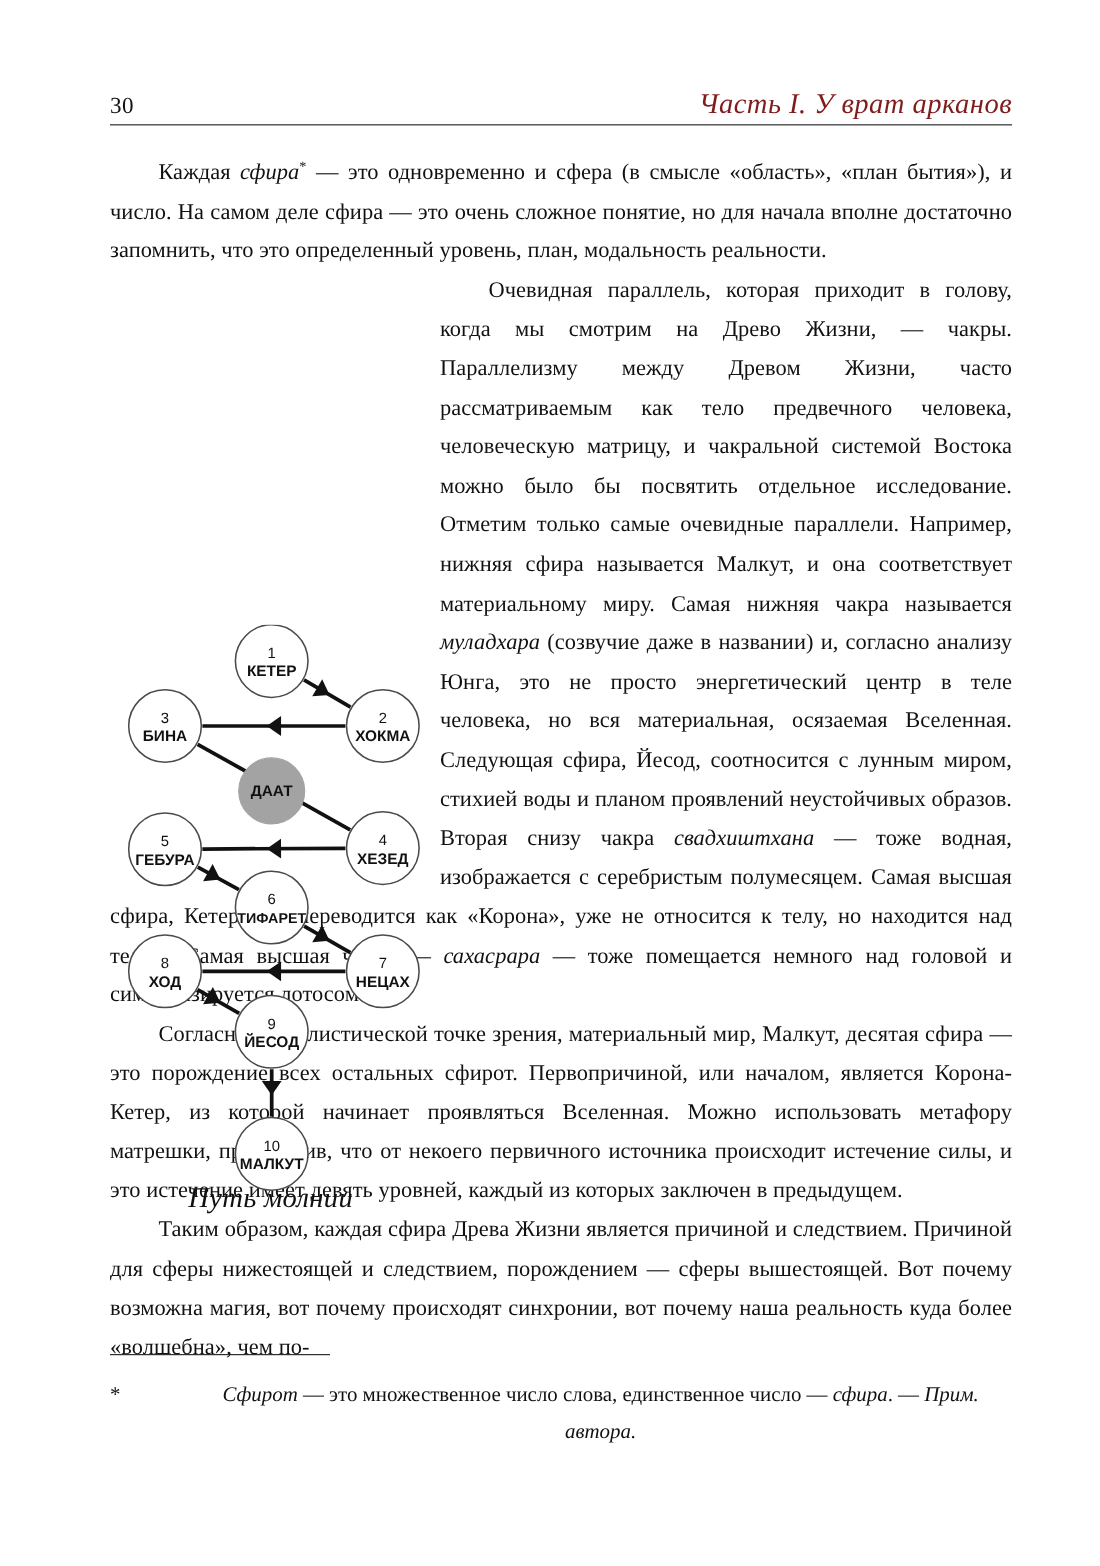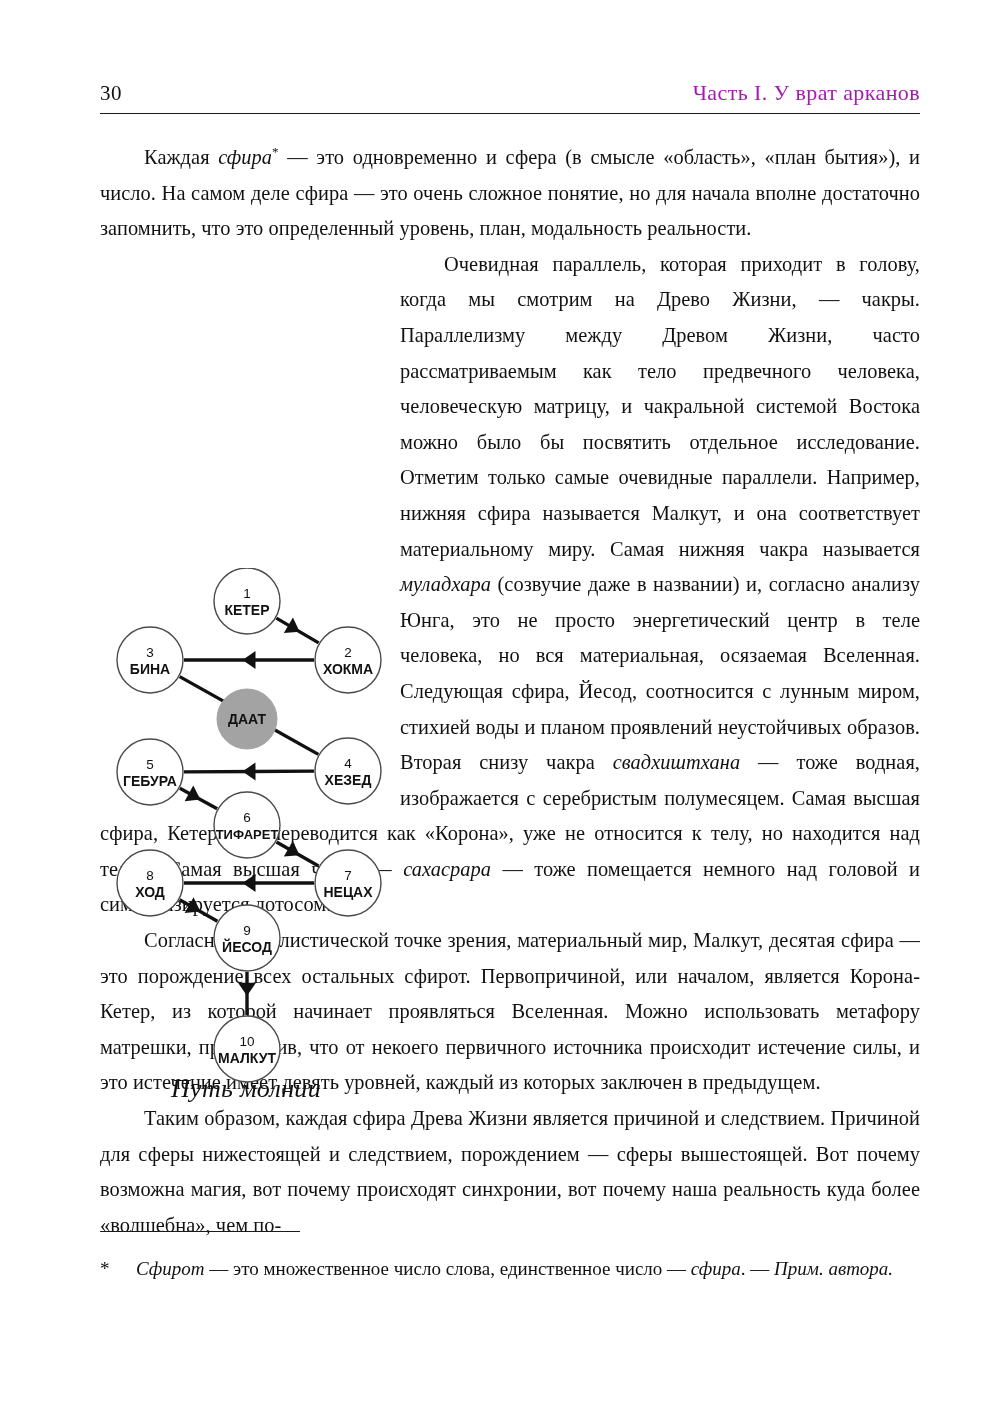--- a/index.html
+++ b/index.html
@@ -33,23 +33,24 @@
     display: flex;
     align-items: baseline;
     justify-content: space-between;
   }
   .runhead-folio {
     font-size: 21px;
     letter-spacing: 0.5px;
     color: #111;
   }
   .runhead-title {
-    font-size: 22px;
+    font-style: italic;
+    font-size: 26px;
     letter-spacing: 0.4px;
-    color: #a21caf;
+    color: #7f1d1d;
   }
   .runhead-rule {
     position: absolute;
     left: 100px;
     top: 113px;
     width: 820px;
     height: 0;
     border-top: 1.6px solid #1a1a1a;
   }
 
@@ -134,21 +135,22 @@
     display: flex;
     align-items: flex-start;
   }
   .footnote-mark {
     width: 36px;
     flex: 0 0 36px;
     font-size: 19px;
   }
   .footnote-text {
     flex: 1 1 auto;
-    text-align: left;
+    text-align: center;
+    margin-left: 36px;
   }
   .footnote-text i { font-style: italic; }
 </style>
 </head>
 <body>
 
 <div class="page">
 
   <div class="runhead">
     <span class="runhead-folio">30</span>

